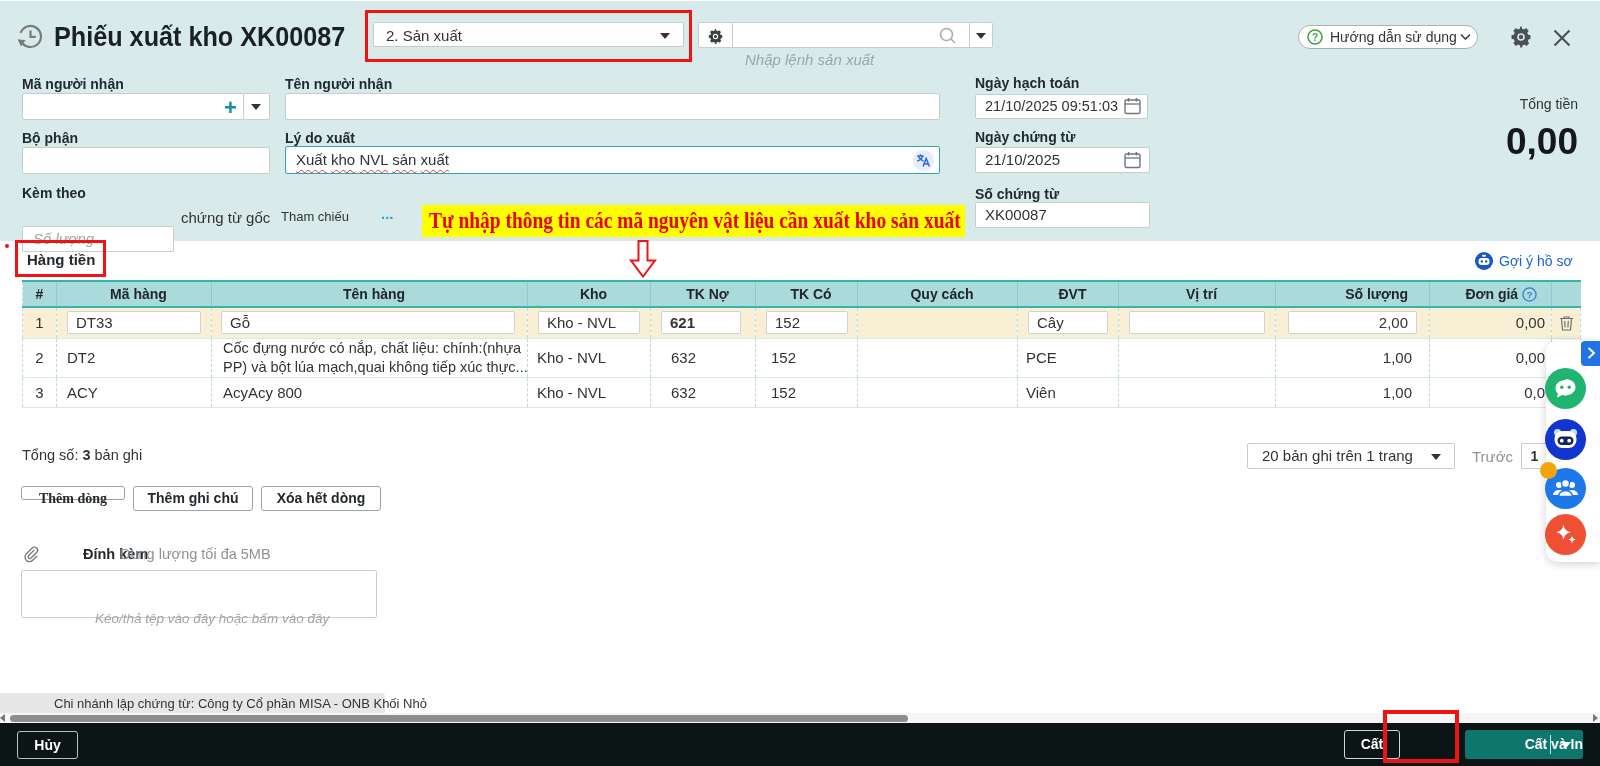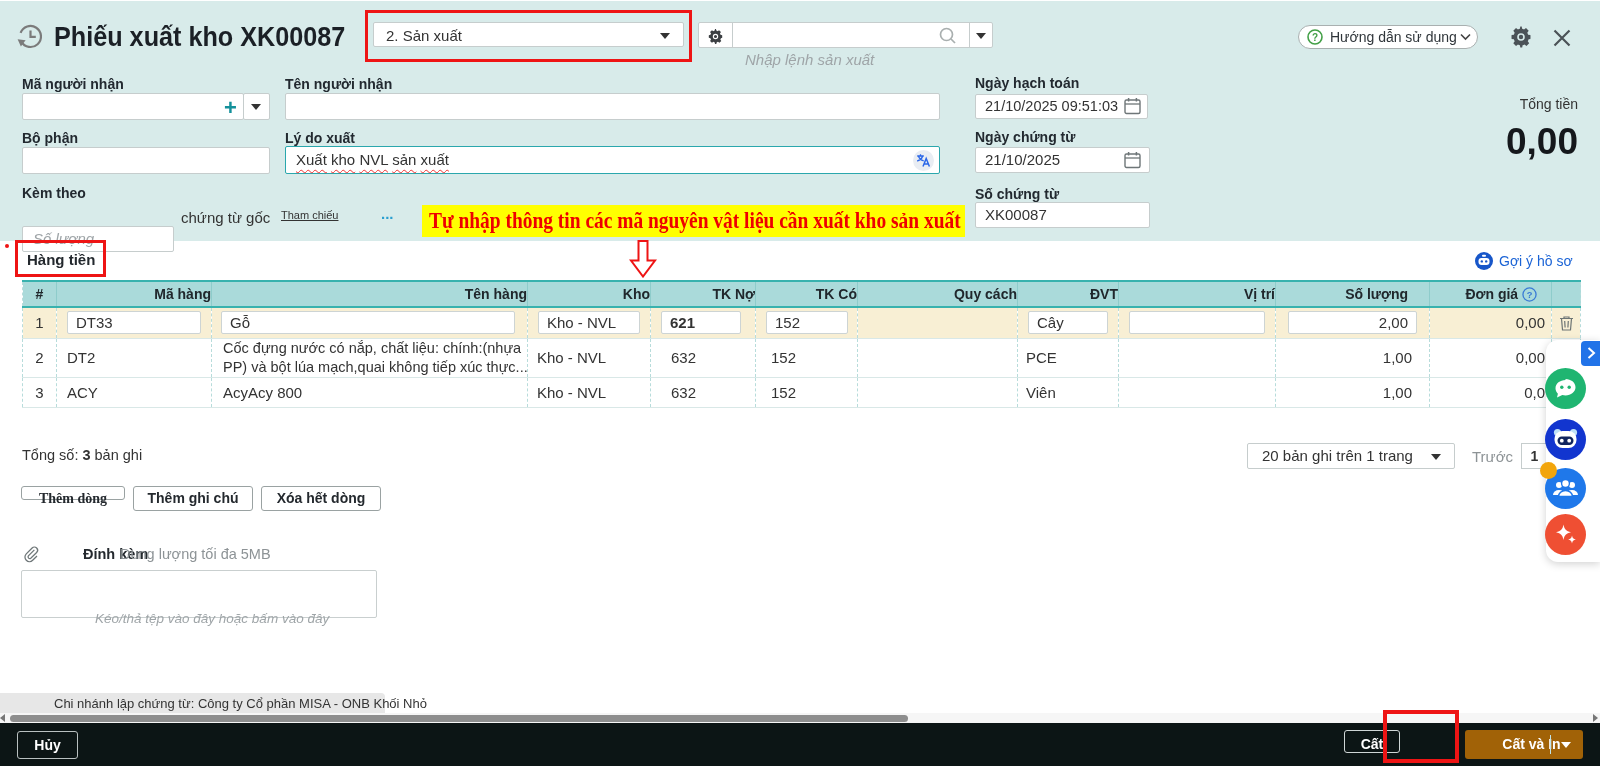--- a/index.html
+++ b/index.html
@@ -9,21 +9,21 @@
 #top { position:absolute; left:0; top:0; width:1600px; height:241px; background:#d8ebea; border-top:1px solid #fff; }
 .lbl { position:absolute; font-size:14px; font-weight:bold; color:#222930; white-space:nowrap; }
 .inp { position:absolute; background:#fff; border:1px solid #c6cdcd; border-radius:2px; font-size:15px; color:#333; }
 .redbox { position:absolute; border:3px solid #ee1414; }
 #title { position:absolute; left:54px; top:21px; font-size:28px; font-weight:bold; color:#1b2026; transform:scaleX(.9); transform-origin:left top; white-space:nowrap; }
 .caret { width:0; height:0; border-left:5px solid transparent; border-right:5px solid transparent; border-top:6px solid #333; position:absolute; }
 .ph { color:#9fa5a8; font-style:italic;margin-top:24px; }
 .wv { text-decoration:underline wavy #e33 1px; text-underline-offset:4px; }
 
 #tbl { position:absolute; left:22px; top:280px; border-collapse:collapse; table-layout:fixed; width:1558px; font-size:15px; color:#333; border-left:1px dashed #b7dcdb; border-right:1px dashed #b7dcdb; }
-#tbl th { background:#aadada; font-size:14px; font-weight:bold; color:#20272c; text-align:right; padding:0 0 0 9px; border-right:1px solid #8ecccb; height:26px; }
+#tbl th { background:#aadada; font-size:14px; font-weight:bold; color:#20272c; text-align:center; padding:0 0 0 9px; border-right:1px solid #8ecccb; height:26px; }
 #tbl th.num { text-align:right; }
 #tbl td { border-right:1px dashed #b7dcdb; border-bottom:1px solid #d9e8e7; overflow:hidden; white-space:nowrap; }
 #tbl .hrow { border-top:2px solid #38b2ae; border-bottom:2px solid #38b2ae; }
 .r1 td { background:#f8efd4; border-bottom:1px solid #49b8b4; }
 .cellinp { background:#fff; border:1px solid #cdd4d4; border-radius:2px; height:23px; line-height:21px; margin:0 10px; padding:0 8px; }
 .num { text-align:right; }
 #sumrow td { background:#ececec; border-top:1px solid #c9c9c9; border-right:none; border-bottom:1px solid #dcdcdc; font-weight:bold; }
 .btn { position:absolute; background:#fff; border:1px solid #9aa2a2; border-radius:3px; font-size:14px; font-weight:bold; color:#24292e; text-align:center; }
 #footer { position:absolute; left:0; top:723px; width:1600px; height:43px; background:#0c1515; }
 .fbtn { position:absolute; border-radius:3px; font-size:14px; font-weight:bold; color:#fff; text-align:center; line-height:26px; }
@@ -105,21 +105,21 @@
 <div class="abs" style="left:916px;top:153px;">
 <svg width="15" height="15" viewBox="0 0 15 15">
  <path d="M1.2 3 h6.6 M4.5 1.3 v1.7 M6.6 3 c-.6 2.4 -2.9 4.3 -5.4 5 M2.4 3 c.7 2.3 3 4.2 5.3 4.8" fill="none" stroke="#2a66e8" stroke-width="1.3"></path>
  <path d="M7 13.5 L10.2 5.5 L13.4 13.5 M8.3 11 h4" fill="none" stroke="#2a66e8" stroke-width="1.5"></path>
 </svg>
 </div>
 
 <div class="lbl" style="left:22px;top:185px;">Kèm theo</div>
 <div class="inp ph" style="left:22px;top:202px;width:152px;height:26px;line-height:24px;padding-left:10px;font-size:15px;">Số lượng</div>
 <div class="abs" style="left:181px;top:209px;font-size:15px;color:#333;">chứng từ gốc</div>
-<div class="abs" style="left:281px;top:209px;font-size:11px;color:#333;text-decoration:underline;">Tham chiếu</div>
+<div class="abs" style="left:281px;top:209px;font-size:13px;color:#333;">Tham chiếu</div>
 <div class="abs" style="left:381px;top:205px;font-size:15px;font-weight:bold;color:#2a9fd0;">...</div>
 
 <div class="lbl" style="left:975px;top:75px;">Ngày hạch toán</div>
 <div class="inp" style="left:975px;top:94px;width:173px;height:25px;line-height:23px;padding-left:9px;font-size:14.5px;">21/10/2025 09:51:03</div>
 <div class="abs" style="left:1124px;top:97px;">
     <svg width="17" height="18" viewBox="0 0 17 18">
       <rect x="1" y="3" width="15" height="13.5" rx="1.5" fill="none" stroke="#6e7678" stroke-width="1.4"></rect>
       <path d="M1 7 h15" stroke="#6e7678" stroke-width="1.3"></path>
       <path d="M4.6 1 v3.4 M12.4 1 v3.4" stroke="#6e7678" stroke-width="1.5"></path>
     </svg>
@@ -284,23 +284,23 @@
 
 <div class="abs" style="left:0;top:693px;width:385px;height:20px;background:#e7e7e7;border-radius:0 4px 0 0;"></div>
 <div class="abs" style="left:13px;top:696px;font-size:13px;color:#333;margin-left:41px;">Chi nhánh lập chứng từ: Công ty Cổ phần MISA - ONB Khối Nhỏ</div>
 <div class="abs" style="left:0;top:713px;width:1600px;height:10px;background:#f6f6f6;"></div>
 <div class="abs" style="left:10px;top:715px;width:898px;height:7px;border-radius:4px;background:#8e8e8e;"></div>
 <div class="abs" style="left:1;top:714px;width:0;height:0;border-top:4px solid transparent;border-bottom:4px solid transparent;border-right:5px solid #777;"></div>
 <div class="abs" style="left:1593px;top:714px;width:0;height:0;border-top:4px solid transparent;border-bottom:4px solid transparent;border-left:5px solid #777;"></div>
 
 <div id="footer"></div>
 <div class="fbtn" style="left:17px;top:731px;width:61px;height:28px;border:1px solid #b9c0c0;">Hủy</div>
-<div class="fbtn" style="left:1344px;top:730px;width:56px;height:23px;border:1px solid #cfd6d6;">Cất</div>
+<div class="fbtn" style="left:1344px;top:730px;width:56px;height:29px;border:1px solid #cfd6d6;">Cất</div>
 <div class="redbox" style="left:1383px;top:710px;width:76px;height:53px;border-width:4px;"></div>
-<div class="fbtn" style="left:1465px;top:730px;width:118px;height:29px;background:#a16207;text-align:center;padding-left:15px;line-height:29px;">Cất và In
+<div class="fbtn" style="left:1465px;top:730px;width:118px;height:29px;background:#0f766e;text-align:right;padding-left:15px;line-height:29px;">Cất và In
 <span style="position:absolute;right:32px;top:5px;width:1px;height:19px;background:#bfe3e8;"></span>
 <span class="caret" style="right:12px;top:12px;border-top-color:#fff;"></span>
 </div>
 
 <div class="abs" style="left:1546px;top:340px;width:54px;height:222px;background:#fff;border-radius:12px 0 0 12px;box-shadow:0 2px 8px rgba(0,0,0,.18);"></div>
 <div class="abs" style="left:1581px;top:341px;width:19px;height:25px;background:#2173e8;border-radius:4px 0 0 4px;"></div>
 <div class="abs" style="left:1586px;top:345px;">
 <svg width="10" height="16" viewBox="0 0 10 16">
       <path d="M2.5 3 L8 8 L2.5 13" fill="none" stroke="#fff" stroke-width="2"></path>
     </svg>

